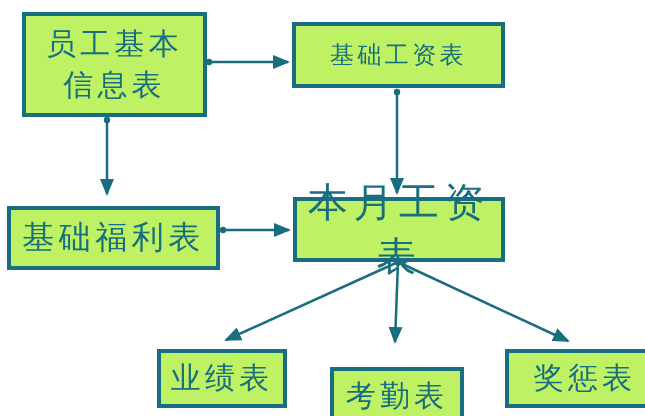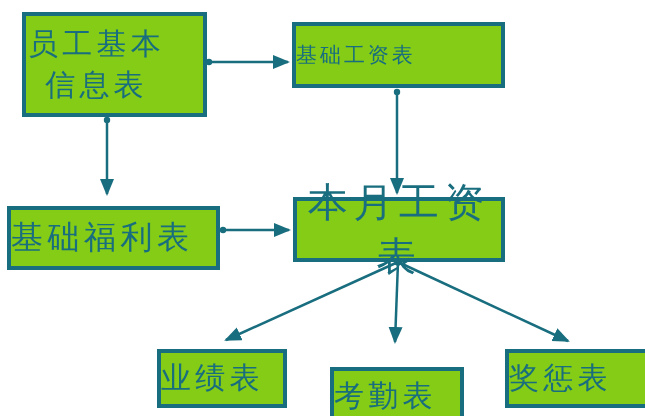--- a/index.html
+++ b/index.html
@@ -19,34 +19,34 @@
     width: 645px; height: 416px;
     z-index: 0;
   }
   .edges-layer line { stroke: var(--accent); stroke-width: 2.5; }
   .edges-layer circle { fill: var(--accent); }
   .edges-layer marker path { fill: var(--accent); }
   .node {
     position: absolute;
     z-index: 1;
     border: 4px solid var(--accent);
-    background: #84cc16;
+    background: #bef264;
     color: var(--accent);
     display: flex;
     align-items: center;
-    justify-content: flex-start;
+    justify-content: center;
     text-align: center;
     letter-spacing: 0.14em;
     line-height: 1.35;
   }
   .node .label { display: inline-block; }
   
   .node-employee-info      { left: 22px;  top: 12px;  width: 185px; height: 105px; font-size: 30px; }
   .node-employee-info .label { width: 4.7em; }
-  .node-base-salary        { left: 292px; top: 22px;  width: 213px; height: 66px;  font-size: 21px; }
+  .node-base-salary        { left: 292px; top: 22px;  width: 213px; height: 66px;  font-size: 24px; }
   .node-base-welfare       { left: 7px;   top: 198px; width: 213px; height: 64px;  font-size: 32px; margin-top: 8px; }
   .node-month-salary       { left: 293px; top: 197px; width: 212px; height: 65px;  font-size: 40px; }
   .node-performance        { left: 157px; top: 349px; width: 130px; height: 59px;  font-size: 30px; font-family: Liberation Serif, serif; }
   .node-attendance         { left: 330px; top: 367px; width: 134px; height: 59px;  font-size: 30px; }
   .node-reward-punishment  { left: 505px; top: 349px; width: 160px; height: 59px;  font-size: 30px; }
 </style>
 </head>
 <body style="background: rgb(255, 255, 255);">
 
 <div class="canvas">

